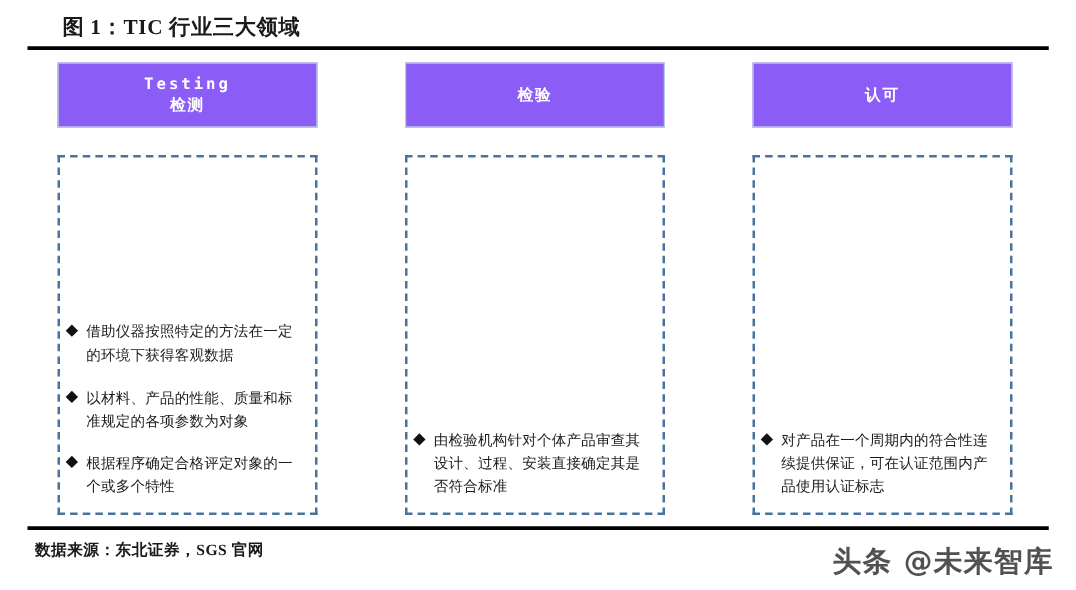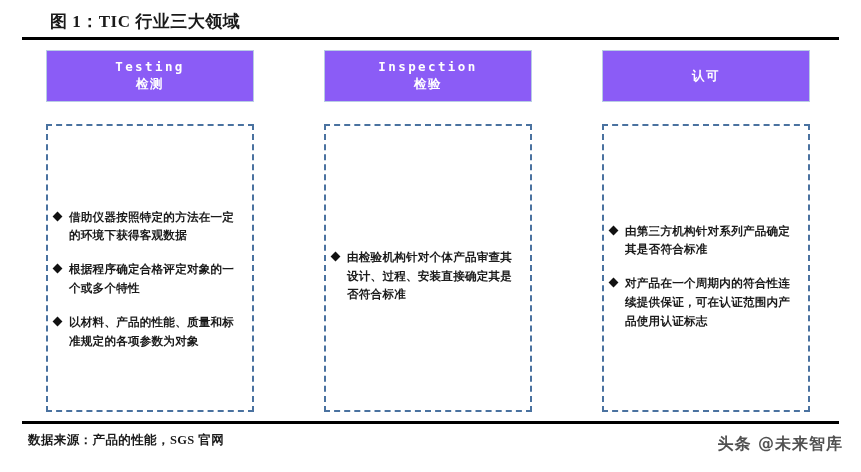--- a/index.html
+++ b/index.html
@@ -90,22 +90,21 @@
     height: 22px;
   }
 
   .body-box {
     flex: 1;
     border: 2px dashed #4a72a0;
     box-sizing: border-box;
     padding: 34px 10px 10px 6px;
     display: flex;
     flex-direction: column;
-    justify-content: center;
-    font-weight: bold;
+    justify-content: flex-end;
   }
   .col-2 .body-box, .col-3 .body-box {
     padding-top: 28px;
   }
 
   .bullet-list {
     margin: 0;
     padding: 0;
     list-style: none;
   }
@@ -148,21 +147,21 @@
     top: 432px;
     font-size: 12.5px;
     font-weight: bold;
     letter-spacing: 0.4px;
     font-family: "Liberation Serif", "DejaVu Serif", serif;
   }
   .watermark {
     position: absolute;
     right: 18px;
     top: 434px;
-    font-size: 16px;
+    font-size: 23px;
     font-weight: bold;
     color: #3a3a3a;
     letter-spacing: 1px;
     font-family: "DejaVu Sans", "Liberation Sans", sans-serif;
     opacity: 0.88;
   }
 </style>
 </head>
 <body>
 
@@ -180,33 +179,32 @@
     </div>
     <div class="gap"></div>
     <div class="body-box">
       <ul class="bullet-list">
         <li class="bullet">
           <span class="dia"></span>
           <span>借助仪器按照特定的方法在一定的环境下获得客观数据</span>
         </li>
         <li class="bullet">
           <span class="dia"></span>
+          <span>以材料、产品的性能、质量和标准规定的各项参数为对象</span>
+        </li>
+        <li class="bullet">
+          <span class="dia"></span>
           <span>根据程序确定合格评定对象的一个或多个特性</span>
-        </li>
-        <li class="bullet">
-          <span class="dia"></span>
-          <span>以材料、产品的性能、质量和标准规定的各项参数为对象</span>
         </li>
       </ul>
     </div>
   </div>
 
   <div class="col col-2">
     <div class="head-box">
-      <div class="head-en">Inspection</div>
       <div class="head-cn">检验</div>
     </div>
     <div class="gap"></div>
     <div class="body-box">
       <ul class="bullet-list">
         <li class="bullet">
           <span class="dia"></span>
           <span>由检验机构针对个体产品审查其设计、过程、安装直接确定其是否符合标准</span>
         </li>
       </ul>
@@ -215,27 +213,23 @@
 
   <div class="col col-3">
     <div class="head-box">
       <div class="head-cn">认可</div>
     </div>
     <div class="gap"></div>
     <div class="body-box">
       <ul class="bullet-list">
         <li class="bullet">
           <span class="dia"></span>
-          <span>由第三方机构针对系列产品确定其是否符合标准</span>
-        </li>
-        <li class="bullet">
-          <span class="dia"></span>
           <span>对产品在一个周期内的符合性连续提供保证，可在认证范围内产品使用认证标志</span>
         </li>
       </ul>
     </div>
   </div>
 
 </div>
 
 <div class="rule-bottom"></div>
-<div class="source">数据来源：产品的性能，SGS 官网</div>
+<div class="source">数据来源：东北证券，SGS 官网</div>
 <div class="watermark">头条 @未来智库</div>
 
 </body></html>

